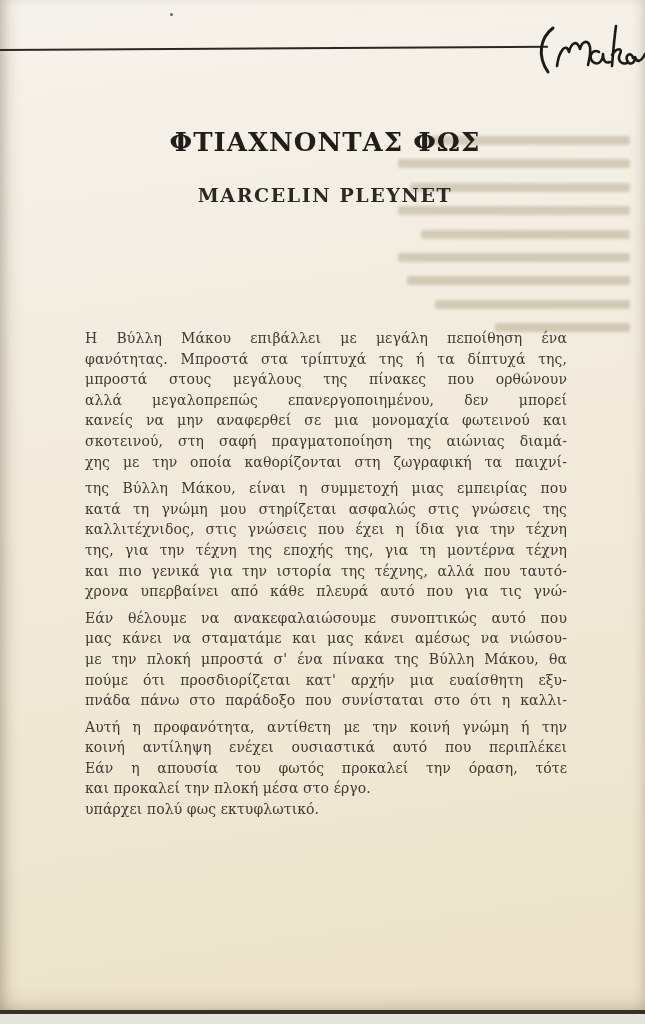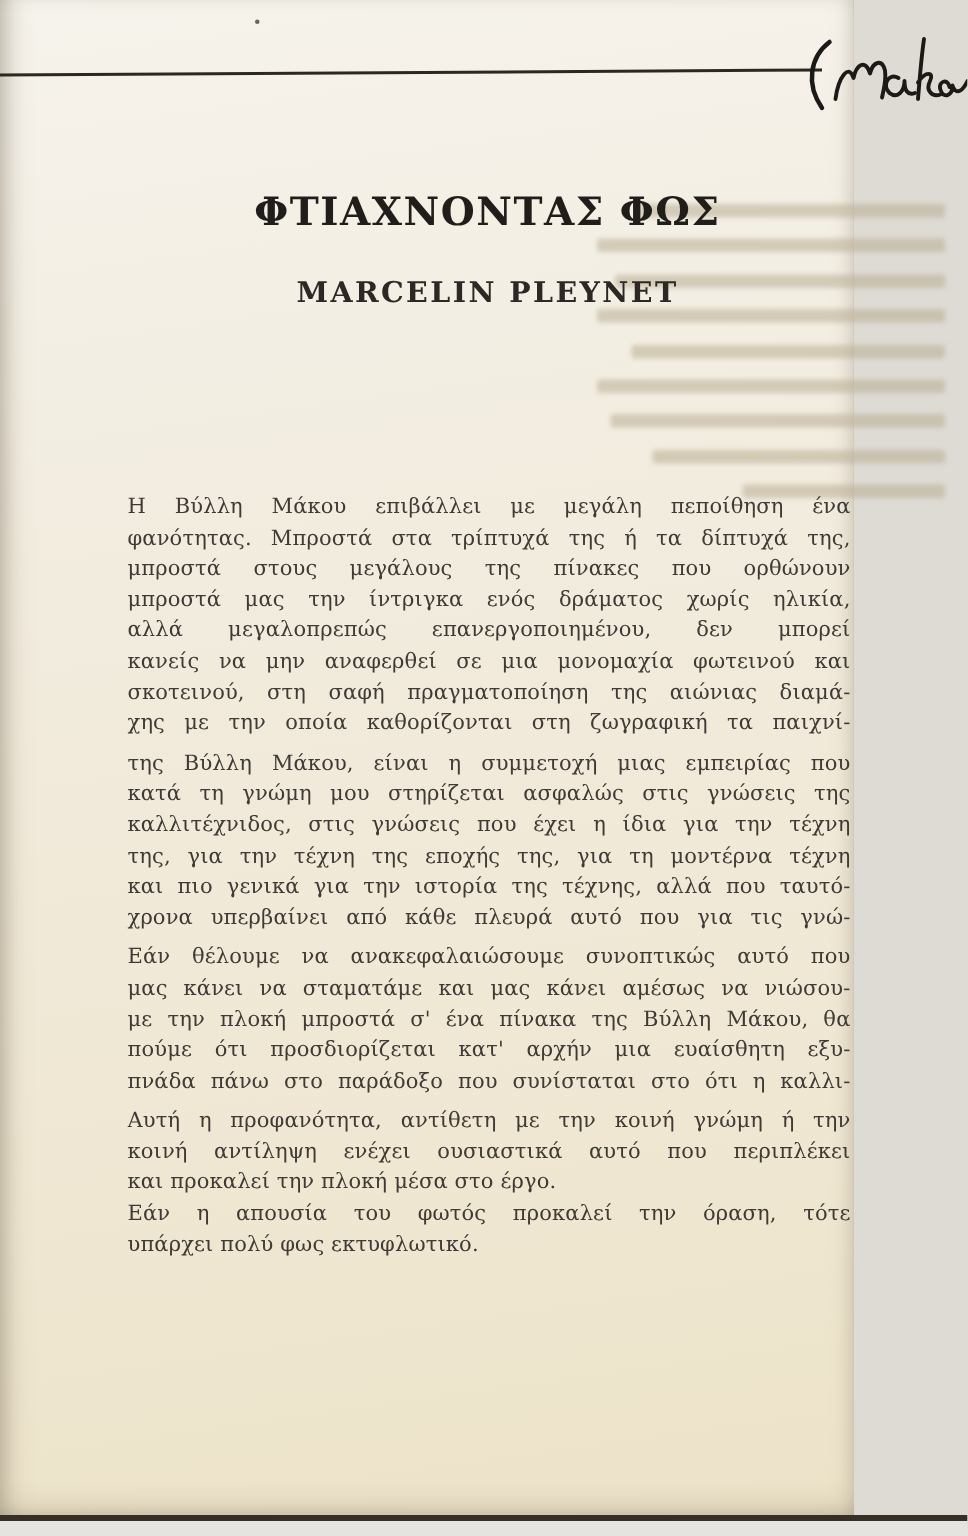--- a/index.html
+++ b/index.html
@@ -7,21 +7,21 @@
     width: 645px; height: 1024px;
     position: relative;
     overflow: hidden;
     background: #dedbd4;
     font-family: "DejaVu Serif", serif;
   }
   
   .paper {
     position: absolute;
     left: 0; top: 0;
-    width: 569px; height: 1012px;
+    width: 645px; height: 1012px;
     background: linear-gradient(172deg, #f6f3ec 0%, #f2ecdf 35%, #efe7d2 75%, #ece2c8 100%);
     box-shadow: inset 14px 0 18px -12px rgba(120,110,90,.55),
                 inset -10px 0 14px -10px rgba(120,110,90,.35),
                 inset 0 -16px 22px -16px rgba(110,95,70,.45);
   }
   .scan-bottom-edge {
     position: absolute;
     left: 0; top: 1010px;
     width: 645px; height: 4px;
     background: #372f26;
@@ -155,21 +155,20 @@
   <h1 class="title" style="margin:0;">ΦΤΙΑΧΝΟΝΤΑΣ ΦΩΣ</h1>
 
   <div class="author">MARCELIN PLEYNET</div>
 
   <div class="body-text">
 
     <div class="para">
       <div class="line jl">Η Βύλλη Μάκου επιβάλλει με μεγάλη πεποίθηση ένα</div>
       <div class="line jl">φανότητας. Μπροστά στα τρίπτυχά της ή τα δίπτυχά της,</div>
       <div class="line jl">μπροστά στους μεγάλους της πίνακες που ορθώνουν</div>
-      <div class="line jl">μπροστά μας την ίντριγκα ενός δράματος χωρίς ηλικία,</div>
       <div class="line jl">αλλά μεγαλοπρεπώς επανεργοποιημένου, δεν μπορεί</div>
       <div class="line jl">κανείς να μην αναφερθεί σε μια μονομαχία φωτεινού και</div>
       <div class="line jl">σκοτεινού, στη σαφή πραγματοποίηση της αιώνιας διαμά-</div>
       <div class="line jl">χης με την οποία καθορίζονται στη ζωγραφική τα παιχνί-</div>
     </div>
 
     <div class="para">
       <div class="line jl">της Βύλλη Μάκου, είναι η συμμετοχή μιας εμπειρίας που</div>
       <div class="line jl">κατά τη γνώμη μου στηρίζεται ασφαλώς στις γνώσεις της</div>
       <div class="line jl">καλλιτέχνιδος, στις γνώσεις που έχει η ίδια για την τέχνη</div>
@@ -182,22 +181,22 @@
       <div class="line jl">Εάν θέλουμε να ανακεφαλαιώσουμε συνοπτικώς αυτό που</div>
       <div class="line jl">μας κάνει να σταματάμε και μας κάνει αμέσως να νιώσου-</div>
       <div class="line jl">με την πλοκή μπροστά σ' ένα πίνακα της Βύλλη Μάκου, θα</div>
       <div class="line jl">πούμε ότι προσδιορίζεται κατ' αρχήν μια ευαίσθητη εξυ-</div>
       <div class="line jl">πνάδα πάνω στο παράδοξο που συνίσταται στο ότι η καλλι-</div>
     </div>
 
     <div class="para">
       <div class="line jl">Αυτή η προφανότητα, αντίθετη με την κοινή γνώμη ή την</div>
       <div class="line jl">κοινή αντίληψη ενέχει ουσιαστικά αυτό που περιπλέκει</div>
+      <div class="line jl">Εάν η απουσία του φωτός προκαλεί την όραση, τότε</div>
       <div class="line">και προκαλεί την πλοκή μέσα στο έργο.</div>
-      <div class="line jl">Εάν η απουσία του φωτός προκαλεί την όραση, τότε</div>
       <div class="line">υπάρχει πολύ φως εκτυφλωτικό.</div>
     </div>
 
   </div>
 </div>
 
 <div class="scan-bottom-edge"></div>
 <div class="scan-backing"></div>
 
 </body></html>

